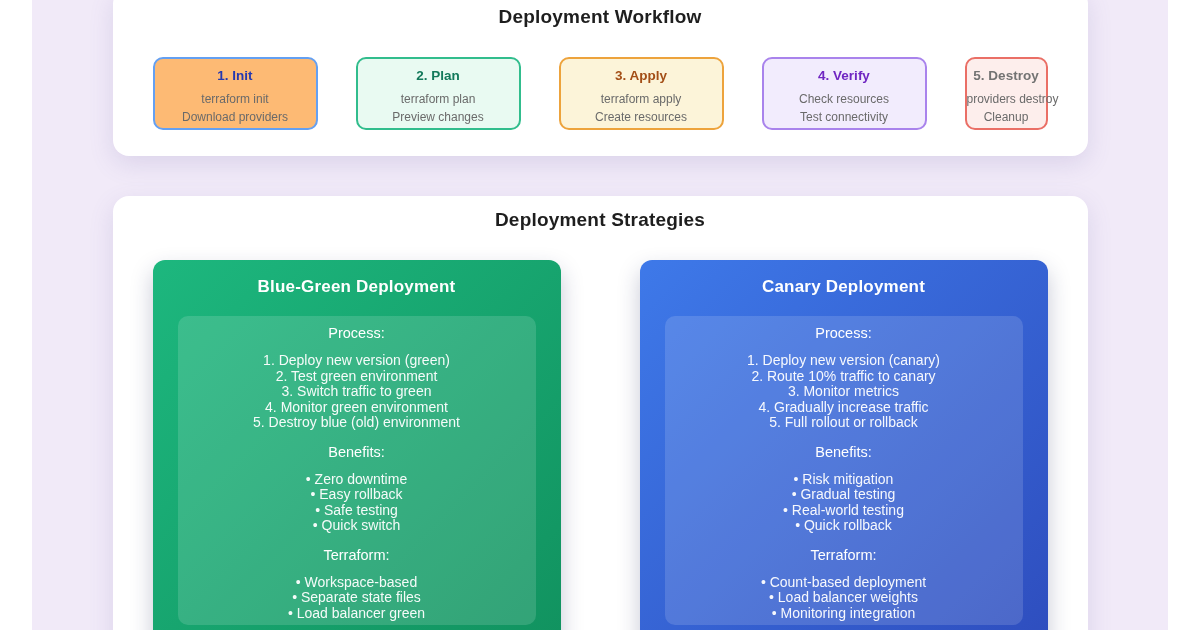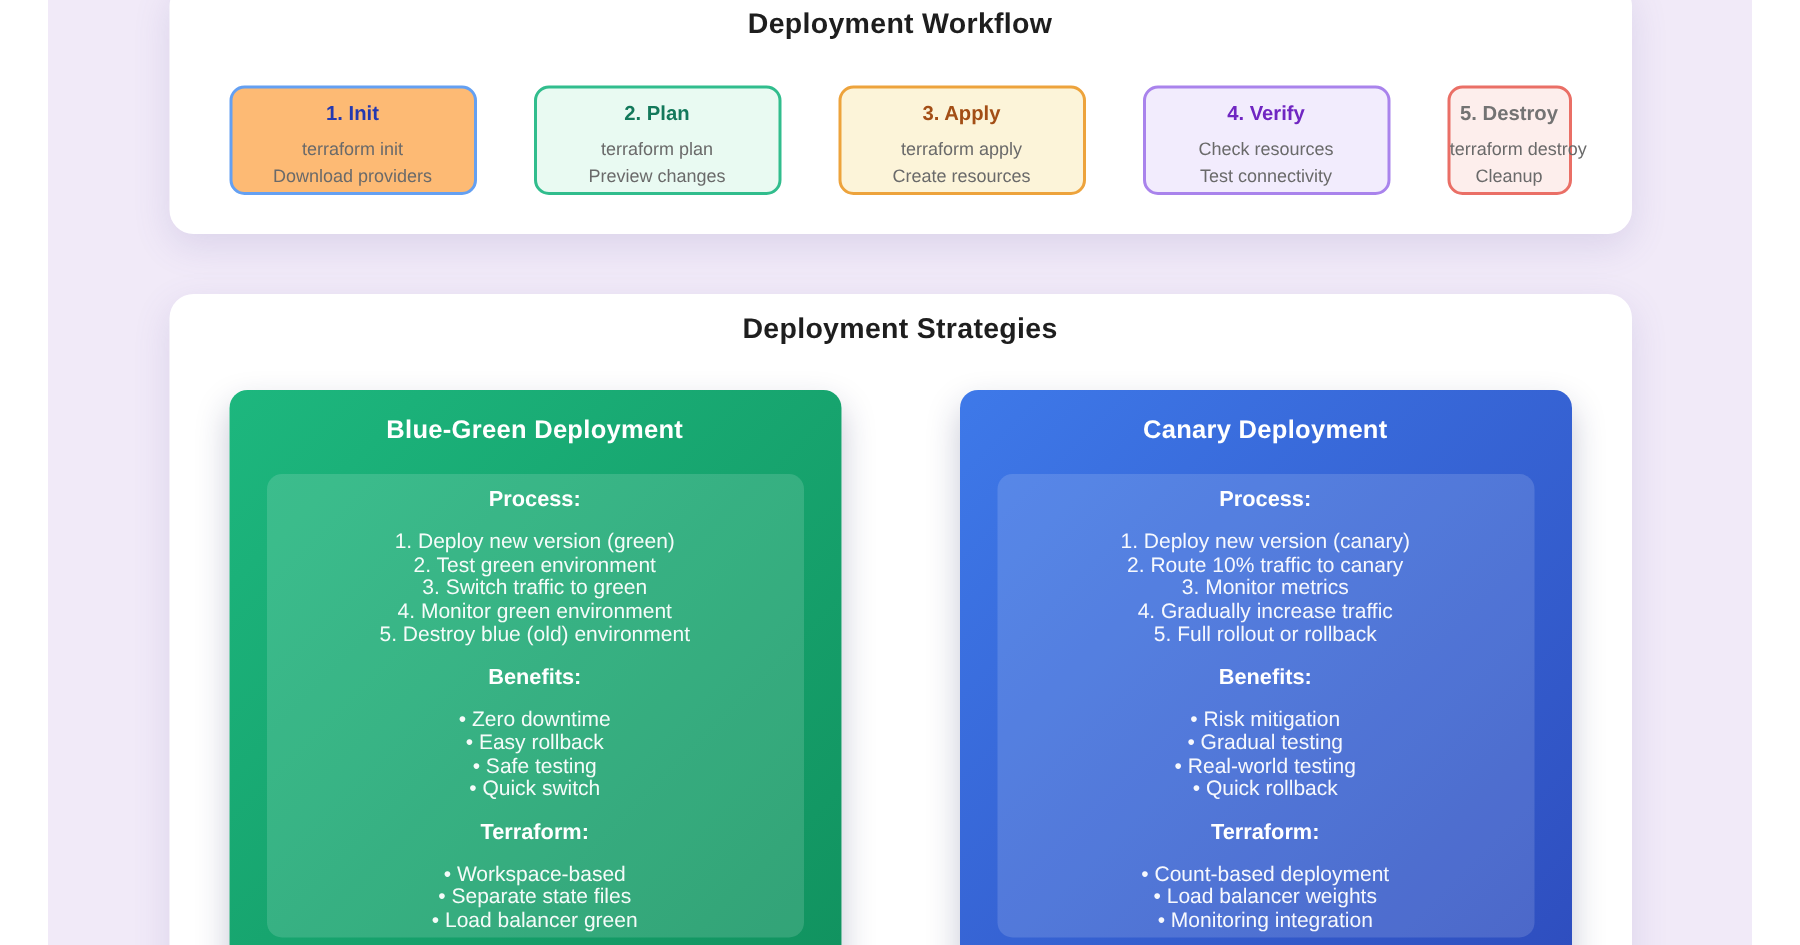--- a/index.html
+++ b/index.html
@@ -59,21 +59,21 @@
     margin: 0 0 19px; font-size: 17px; line-height: 20px;
     text-align: center; font-weight: bold; letter-spacing: 0.2px;
   }
   .panel {
     background: rgba(255, 255, 255, 0.14);
     border-radius: 10px;
     padding: 6px 16px 4px;
     text-align: center;
   }
   .panel h4 {
-    font-size: 14.5px; line-height: 18px; font-weight: bold;
+    font-size: 14.5px; line-height: 18px; font-weight: normal;
     margin: 12px 0 11px; color: #ffffff;
   }
   .panel h4.first { margin-top: 2px; }
   .panel .li {
     font-size: 14px; line-height: 15.5px;
     color: rgba(255, 255, 255, 0.95);
   }
 </style>
 </head>
 <body>
@@ -104,21 +104,21 @@
         </div>
 
         <div class="step" style="background: rgb(242, 236, 253); border-color: rgb(169, 131, 236);">
           <h3 style="color: rgb(112, 38, 194);">4. Verify</h3>
           <div class="line">Check resources</div>
           <div class="line">Test connectivity</div>
         </div>
 
         <div class="step step-last" style="background: rgb(253, 238, 236); border-color: rgb(234, 111, 102);">
           <h3 style="color: #737373;">5. Destroy</h3>
-          <div class="line">terraform destroy</div>
+          <div class="line">providers destroy</div>
           <div class="line">Cleanup</div>
         </div>
 
       </div>
     </section>
 
     <section class="card strategies-card">
       <h2 class="section-title">Deployment Strategies</h2>
       <div class="strat-grid">
 

